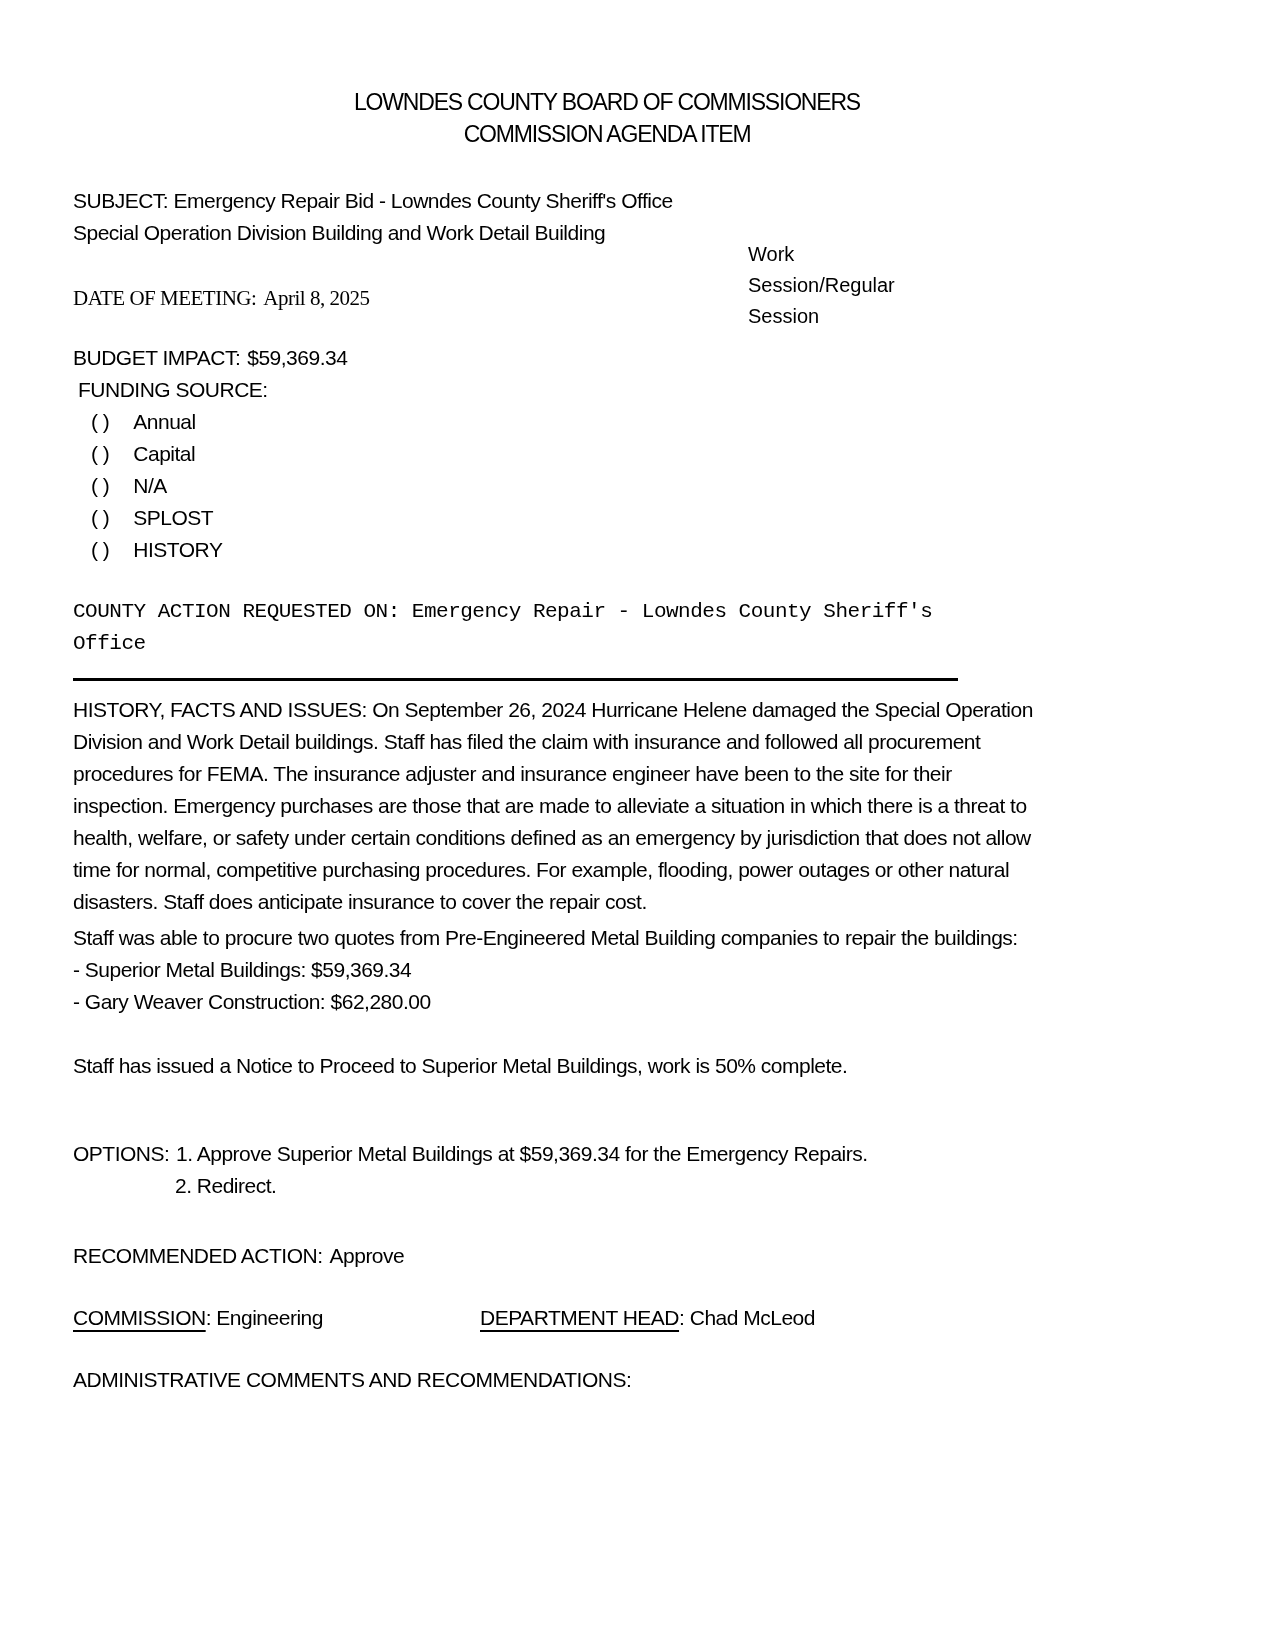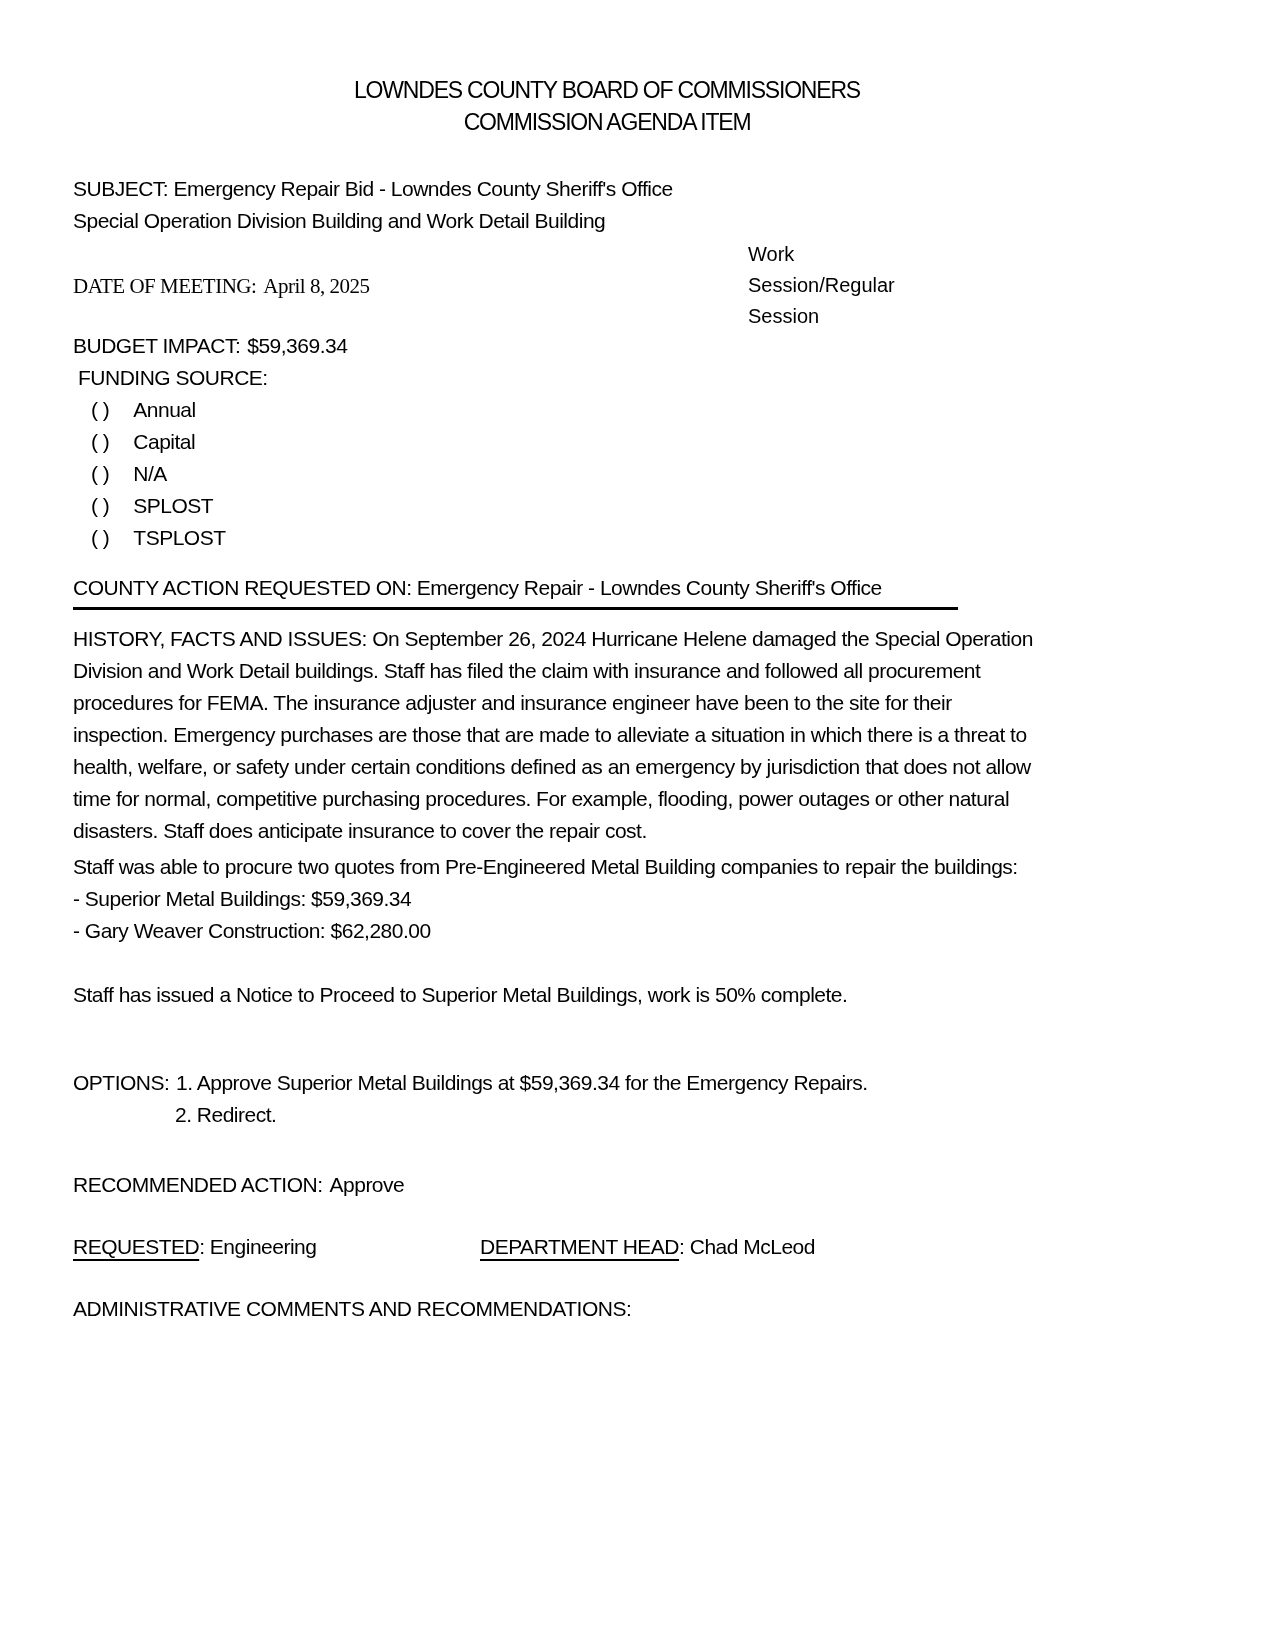--- a/index.html
+++ b/index.html
@@ -20,20 +20,21 @@
     letter-spacing: -0.5px;
   }
   .pre { white-space: pre-line; }
 
   .doc-title {
     font-size: 23px;
     line-height: 32px;
     letter-spacing: -1.2px;
     text-align: center;
     width: 1068px;
+    margin-top: 12px;
   }
   .subject { margin-top: 35px; }
 
   .session {
     position: absolute;
     top: 239px;
     left: 748px;
     width: 180px;
     font-size: 20px;
     line-height: 31px;
@@ -42,24 +43,25 @@
 
   .row-date   { margin-top: 33px; font-family: Liberation Serif, serif; }
   .row-budget { margin-top: 28px; }
   .label-gap  { margin-left: 7px; }
 
   .funding-label { padding-left: 5px; }
   .funding-item  { padding-left: 18px; }
   .funding-item .opt-text { margin-left: 24px; }
 
   .county-action {
-    margin-top: 18px;
+    margin-top: 30px;
     width: 885px;
     border-bottom: 3px solid #000000;
-    padding-bottom: 3px;
+    padding-bottom: 18px;
+    font-family: Liberation Mono, monospace;
   }
 
   .history { margin-top: 13px; }
   .quotes  { margin-top: 4px; }
   .notice  { margin-top: 32px; }
 
   .options { margin-top: 56px; }
   .options .opt-label { display: inline-block; width: 103px; }
   .options .item2 { margin-left: 102px; }
 
@@ -107,21 +109,21 @@
     <div class="funding-item">
       <span>( )</span><span class="opt-text">Capital</span>
     </div>
     <div class="funding-item">
       <span>( )</span><span class="opt-text">N/A</span>
     </div>
     <div class="funding-item">
       <span>( )</span><span class="opt-text">SPLOST</span>
     </div>
     <div class="funding-item">
-      <span>( )</span><span class="opt-text">TSPLOST</span>
+      <span>( )</span><span class="opt-text">HISTORY</span>
     </div>
   </div>
 
   <div class="county-action">COUNTY ACTION REQUESTED ON: Emergency Repair - Lowndes County Sheriff's Office</div>
 
   <div class="history pre">HISTORY, FACTS AND ISSUES: On September 26, 2024 Hurricane Helene damaged the Special Operation
 Division and Work Detail buildings. Staff has filed the claim with insurance and followed all procurement
 procedures for FEMA. The insurance adjuster and insurance engineer have been to the site for their
 inspection. Emergency purchases are those that are made to alleviate a situation in which there is a threat to
 health, welfare, or safety under certain conditions defined as an emergency by jurisdiction that does not allow
@@ -142,21 +144,21 @@
     </div>
     <div class="item2">2. Redirect.</div>
   </div>
 
   <div class="recommended">
     <span>RECOMMENDED ACTION:</span><span class="label-gap">Approve</span>
   </div>
 
   <div class="dept-row">
     <span>
-      <span class="underline">REQUESTED</span><span>: Engineering</span>
+      <span class="underline">COMMISSION</span><span>: Engineering</span>
     </span>
     <span class="dept-head-group">
       <span class="underline">DEPARTMENT HEAD</span><span>: Chad McLeod</span>
     </span>
   </div>
 
   <div class="admin">ADMINISTRATIVE COMMENTS AND RECOMMENDATIONS:</div>
 
 </div>
 

